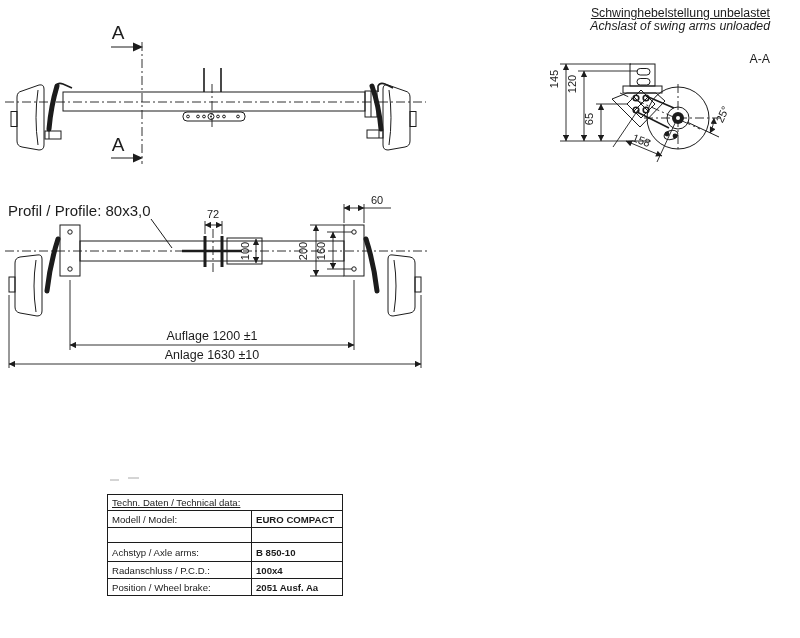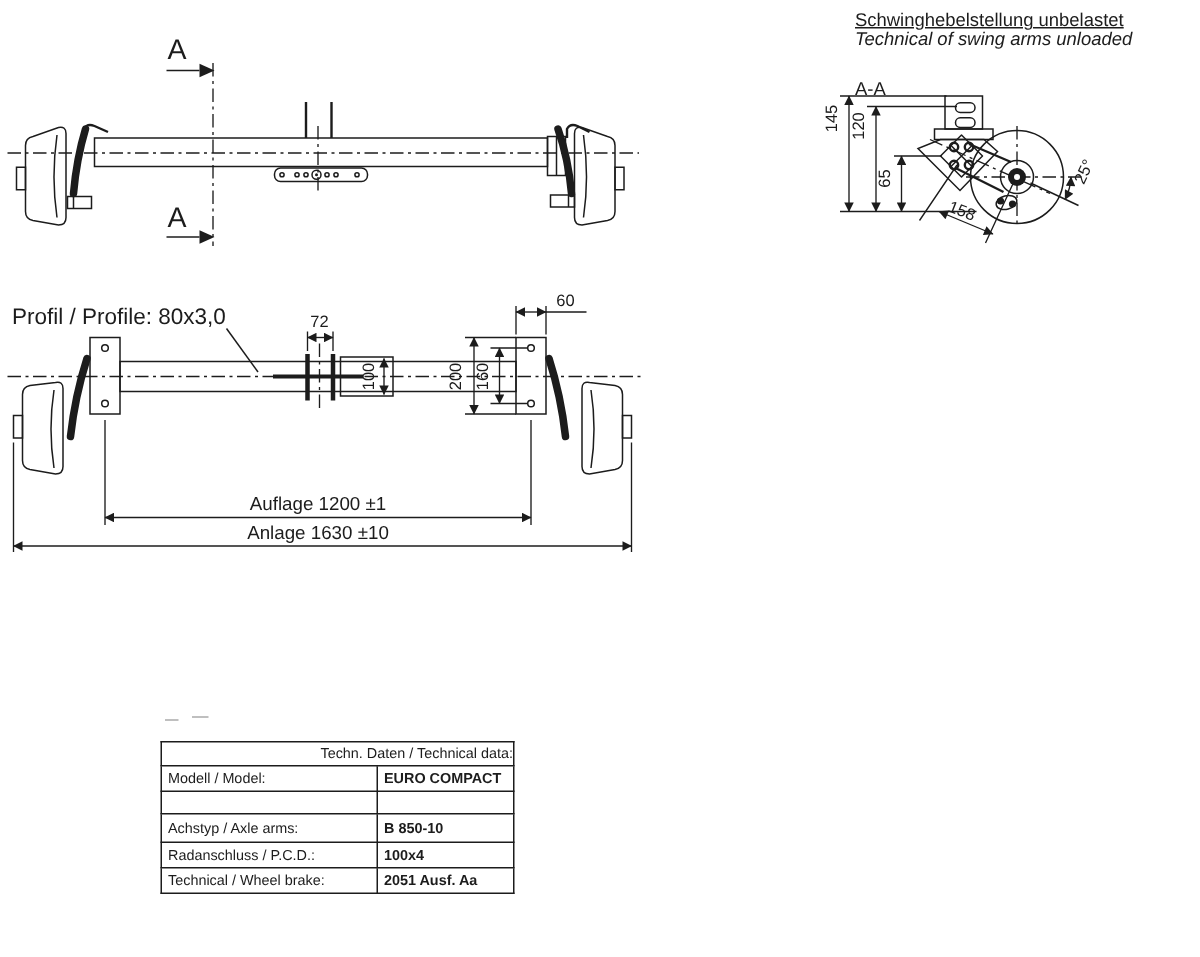--- a/index.html
+++ b/index.html
@@ -13,33 +13,33 @@
   .arm{stroke:#1c1c1c;stroke-width:5;fill:none;stroke-linecap:round;}
   .cl{stroke:#1c1c1c;stroke-width:0.9;fill:none;stroke-dasharray:9 3 2 3;}
   .dim{stroke:#1c1c1c;stroke-width:0.9;fill:none;}
   .fill{fill:#1c1c1c;stroke:none;}
   text{font-family:"Liberation Sans",sans-serif;fill:#1c1c1c;}
   .dtxt{font-size:11px;}
   .atxt{font-size:12.5px;}
   .ltxt{font-size:15px;}
   .sA{font-size:19px;}
   
-  .detail-titles{position:absolute;left:570px;top:7px;width:200px;text-align:left;
+  .detail-titles{position:absolute;left:570px;top:7px;width:200px;text-align:right;
                  font-size:12.3px;line-height:1.05;}
   .dt-de{text-decoration:underline;}
   .dt-en{font-style:italic;}
   .dt-aa{margin-top:20px;}
   
   .tdata{position:absolute;left:107px;top:494px;border-collapse:collapse;
          font-size:9.6px;table-layout:fixed;}
   .tdata td{border:1px solid #1c1c1c;padding:0 0 0 4px;vertical-align:middle;
             white-space:pre-line;overflow:hidden;}
   .tdata .c1{width:139px;margin-top:12px;}
   .tdata .c2{width:86px;font-weight:bold;}
-  .thead{text-align:right;}
+  .thead{text-decoration:underline;}
 </style>
 </head>
 <body>
 
 <div class="stage">
 
 <svg width="800" height="638" viewBox="0 0 800 638">
   <defs>
     <marker id="arr" viewBox="0 0 10 10" refX="9.5" refY="5" markerWidth="10" markerHeight="7" orient="auto-start-reverse">
           <path d="M0,0 L10,5 L0,10 Z" fill="#1c1c1c"></path>
@@ -224,21 +224,21 @@
       <path class="dim" d="M626,141 L662,156" marker-start="url(#arr)" marker-end="url(#arr)"></path>
       <text class="dtxt" x="640" y="144" text-anchor="middle" transform="rotate(21 640 144)">158</text>
     </g>
   </g>
 
   <path d="M110,480 h9 M128,478 h11" stroke="#aaaaaa" stroke-width="1"></path>
 </svg>
 
 <div class="detail-titles">
   <div class="dt-de">Schwinghebelstellung unbelastet</div>
-  <div class="dt-en">Technical of swing arms unloaded</div>
+  <div class="dt-en">Achslast of swing arms unloaded</div>
   <div class="dt-aa">A-A</div>
 </div>
 
 <table class="tdata">
   <tbody>
         <tr style="height:16px">
     <td class="thead" colspan="2">Techn. Daten / Technical data:</td>
   </tr>
   <tr style="height:17px">
     <td class="c1">Modell / Model:</td>
@@ -250,19 +250,19 @@
   </tr>
   <tr style="height:19px">
     <td class="c1">Achstyp / Axle arms:</td>
     <td class="c2">B 850-10</td>
   </tr>
   <tr style="height:17px">
     <td class="c1">Radanschluss / P.C.D.:</td>
     <td class="c2">100x4</td>
   </tr>
   <tr style="height:17px">
-    <td class="c1">Technical / Wheel brake:</td>
+    <td class="c1">Position / Wheel brake:</td>
     <td class="c2">2051 Ausf. Aa</td>
   </tr>
 </tbody>
     </table>
 
 </div>
 
 </body></html>

